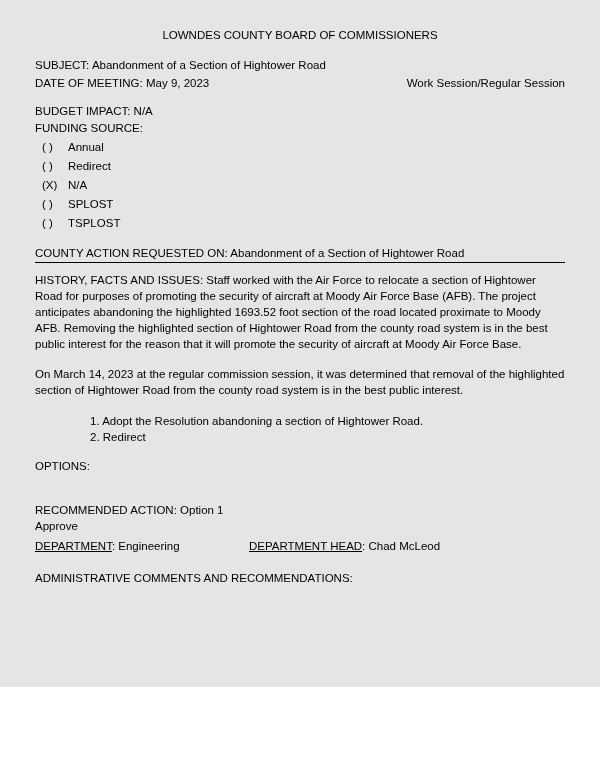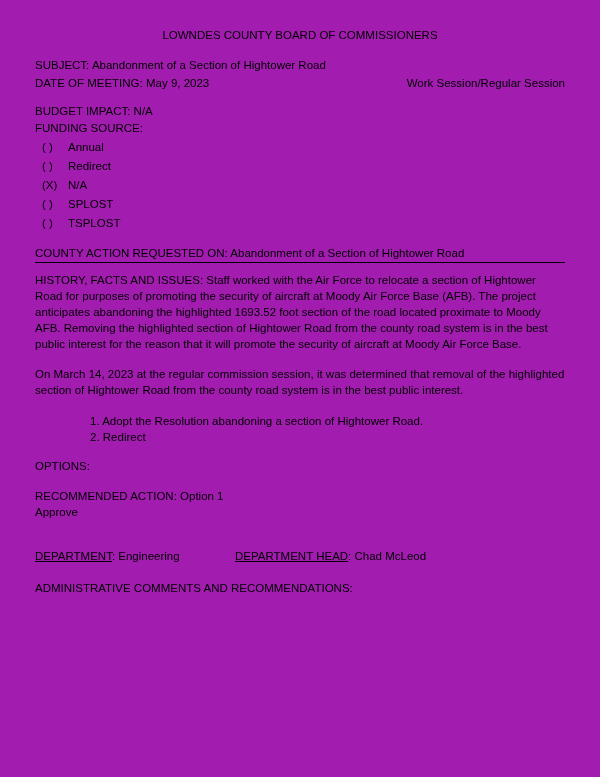--- a/index.html
+++ b/index.html
@@ -3,22 +3,22 @@
 <meta charset="utf-8">
 <style>
   html, body {
     margin: 0;
     padding: 0;
     background: #ffffff;
   }
   .page {
     position: relative;
     width: 600px;
-    height: 777px;
-    background: #a21caf;
+    height: 687px;
+    background: #e5e5e5;
     font-family: "Liberation Sans", sans-serif;
     font-size: 11.5px;
     line-height: 1.38;
     color: #000000;
     box-sizing: border-box;
     padding: 28px 35px 0 35px;
   }
   .center { text-align: center; }
   .title-block { margin-bottom: 14px; }
   .row-between {
@@ -44,24 +44,25 @@
     padding-bottom: 1px;
   }
   .para { margin-top: 10px; }
   .para2 { margin-top: 14px; }
   .options-row {
     display: flex;
     margin-top: 16px;
   }
   .options-label { flex: 0 0 55px; margin-top: 45px; }
   .options-items div { margin-top: 0; }
-  .rec-block { margin-top: 14px; }
+  .rec-block { margin-top: 28px; }
   .dept-row {
     display: flex;
-    margin-top: 28px;
+    margin-top: 4px;
+    gap: 14px;
   }
   .dept-left { flex: 0 0 200px; }
   .u { text-decoration: underline; }
   .admin-block { margin-top: 16px; }
 </style>
 </head>
 <body>
 
 <div class="page">
 

